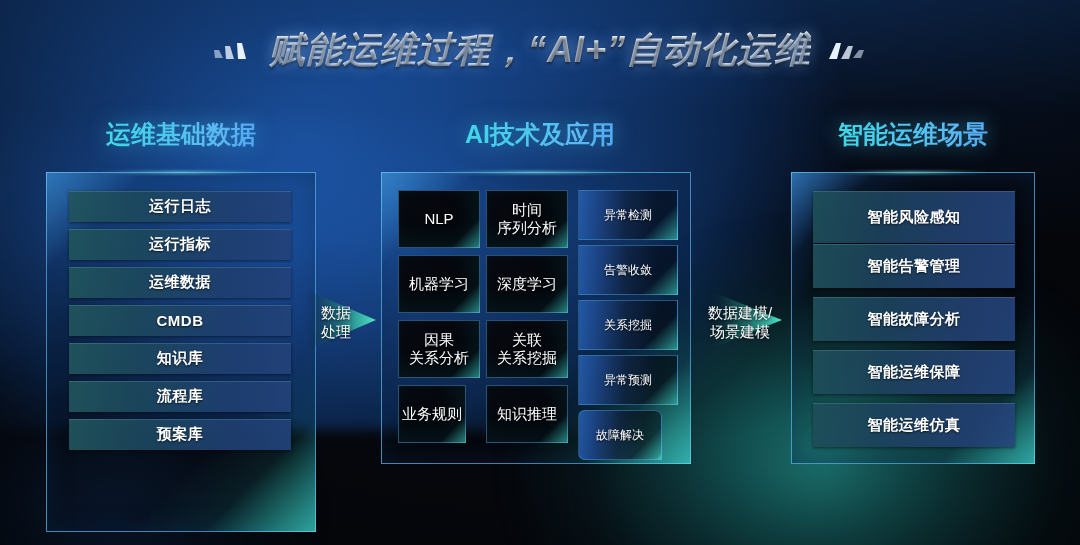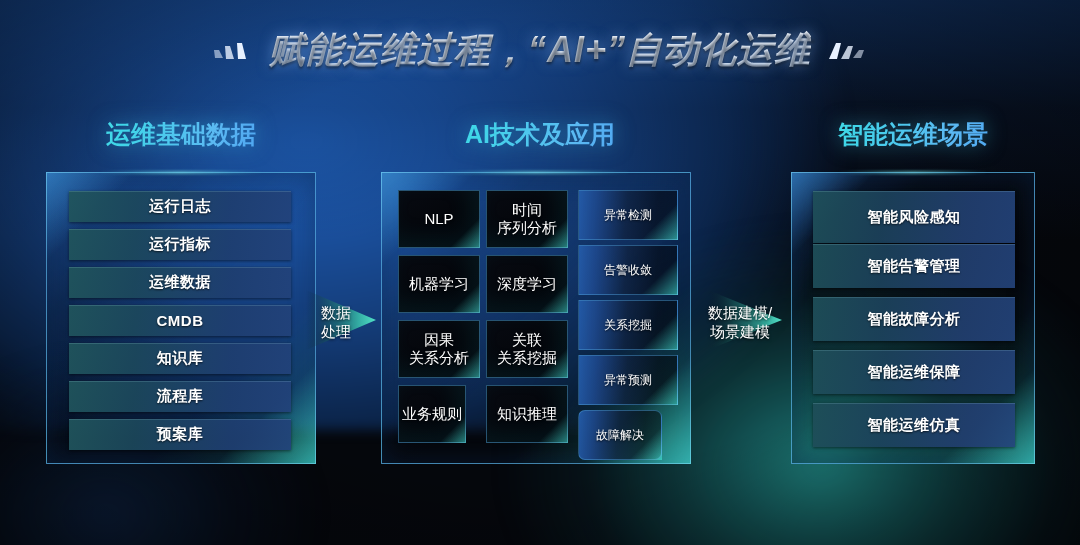--- a/index.html
+++ b/index.html
@@ -176,21 +176,21 @@
           <polygon points="4,22 12,22 16,6 11,6" opacity="1"></polygon>
           <polygon points="16,22 24,22 28,9 23,9" opacity=".8"></polygon>
           <polygon points="28,21 36,21 39,13 34,13" opacity=".55"></polygon>
         </g>
       </svg>
     </div>
   </div>
 
   <div class="col-title" style="left:44px; top:118px; width:274px;">运维基础数据</div>
 
-  <div class="panel" style="left:46px; top:172px; width:270px; height:292px;">
+  <div class="panel" style="left:46px; top:172px; width:270px; height:360px;">
     <div class="panel-inner">
       <div class="bar" style="left:22px; top:18px;  width:222px; height:31px;">运行日志</div>
       <div class="bar" style="left:22px; top:56px;  width:222px; height:31px;">运行指标</div>
       <div class="bar" style="left:22px; top:94px;  width:222px; height:31px;">运维数据</div>
       <div class="bar" style="left:22px; top:132px; width:222px; height:31px;">CMDB</div>
       <div class="bar" style="left:22px; top:170px; width:222px; height:31px;">知识库</div>
       <div class="bar" style="left:22px; top:208px; width:222px; height:31px;">流程库</div>
       <div class="bar" style="left:22px; top:246px; width:222px; height:31px;">预案库</div>
     </div>
   </div>

